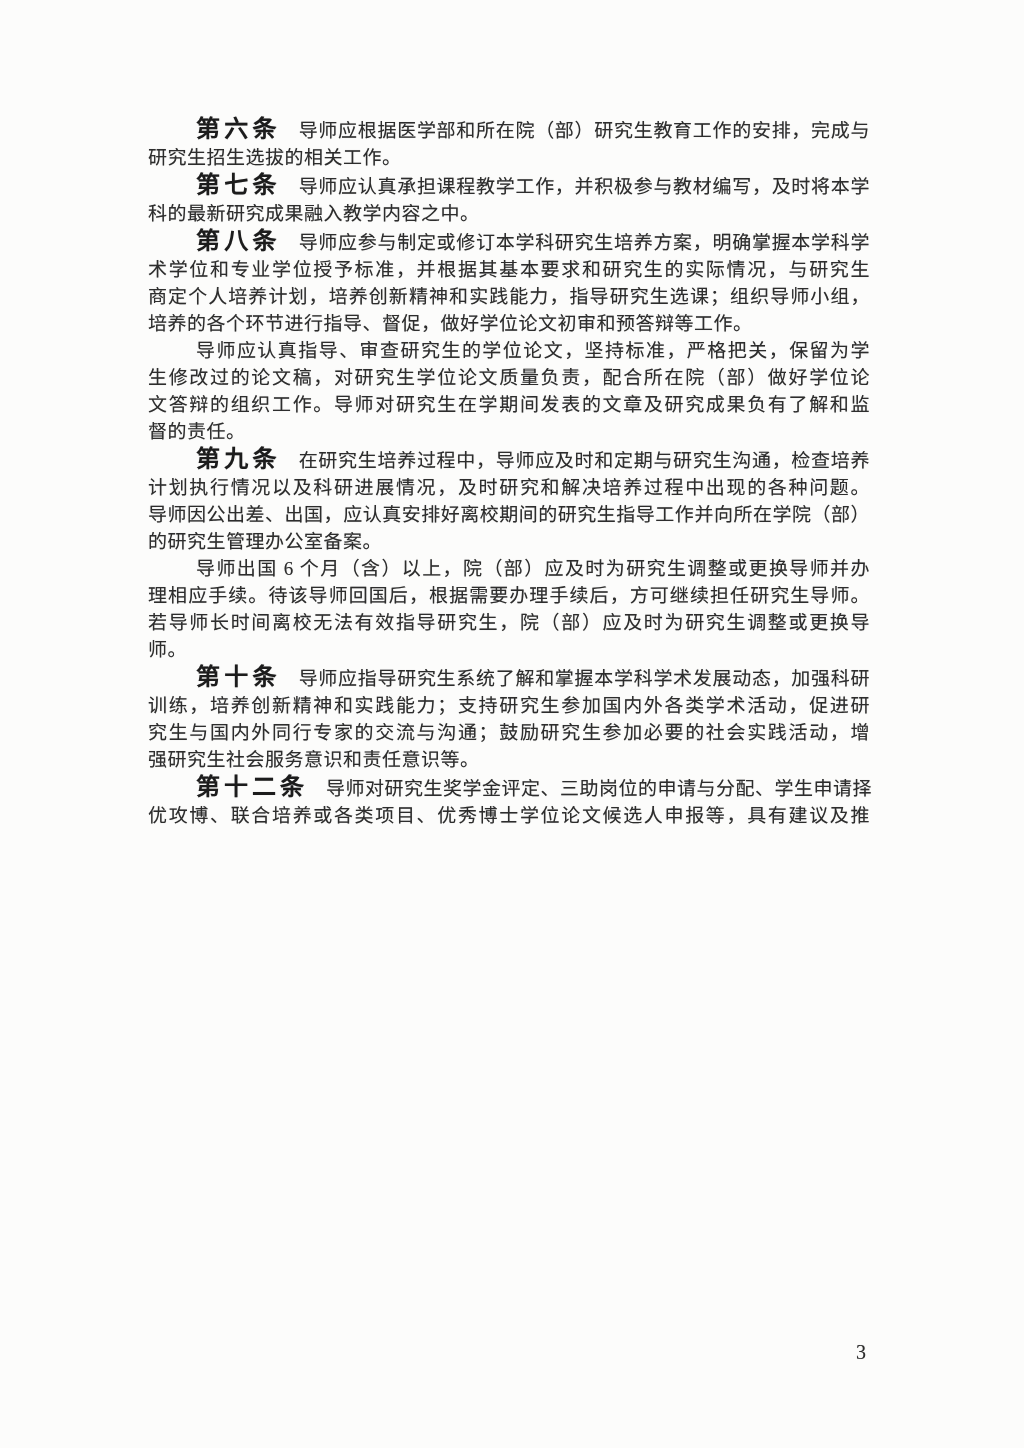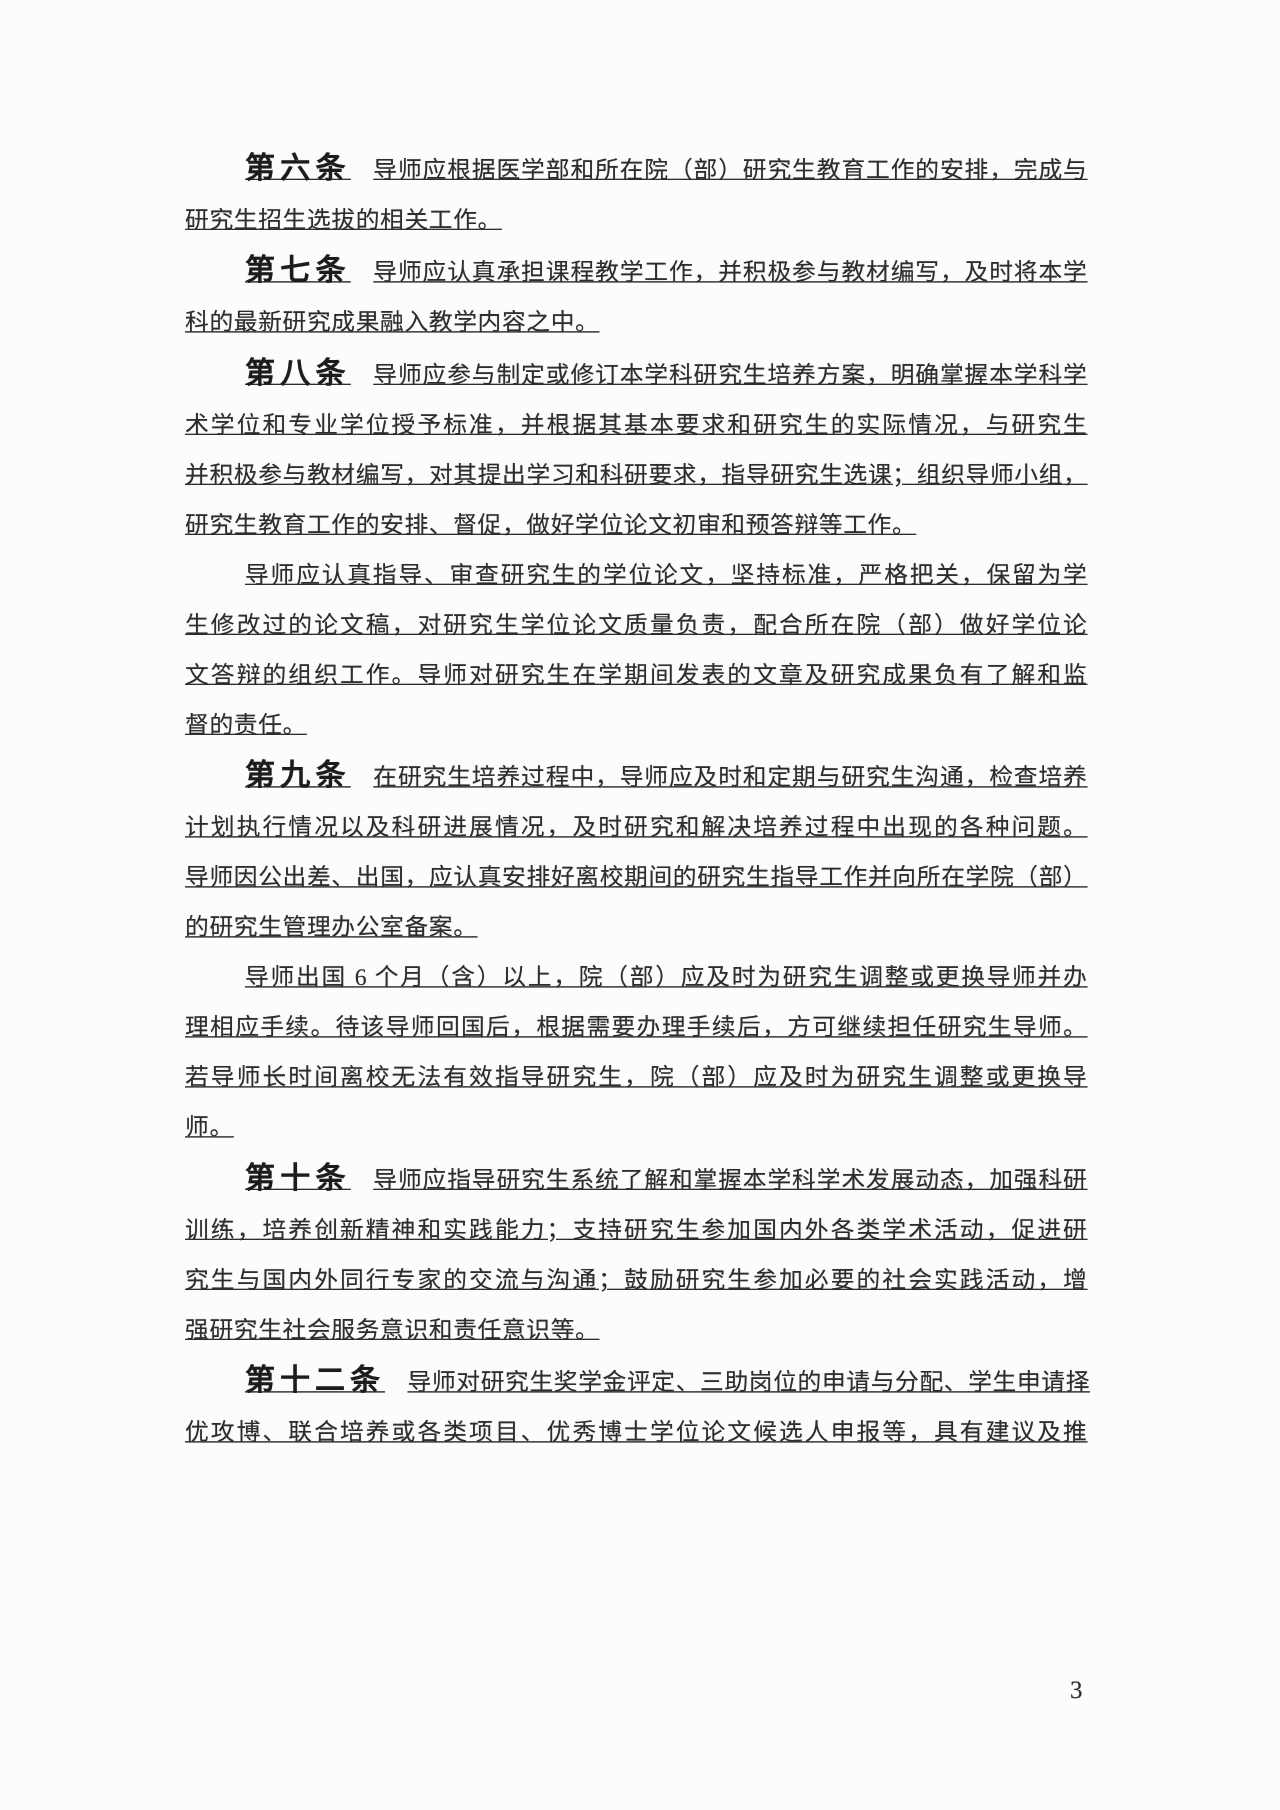--- a/index.html
+++ b/index.html
@@ -20,24 +20,23 @@
   .text-block {
     position: absolute;
     left: 148px;
     top: 115px;
     width: 722px;
   }
   .para {
     margin: 0;
     padding: 0;
     font-size: 19px;
-    line-height: 40px;
+    line-height: 27px;
     letter-spacing: 0.5px;
     text-shadow: 0 0 0.7px rgba(70, 70, 70, 0.45);
-    text-decoration: underline;
   }
   .line {
     display: block;
     text-align: justify;
     text-align-last: justify;
     white-space: nowrap;
   }
   .line.first {
     text-indent: 48px;
   }
@@ -73,22 +72,22 @@
         <span class="line first"><b class="article">第六条</b>导师应根据医学部和所在院（部）研究生教育工作的安排，完成与</span>
         <span class="line end">研究生招生选拔的相关工作。</span>
       </p>
       <p class="para">
         <span class="line first"><b class="article">第七条</b>导师应认真承担课程教学工作，并积极参与教材编写，及时将本学</span>
         <span class="line end">科的最新研究成果融入教学内容之中。</span>
       </p>
       <p class="para">
         <span class="line first"><b class="article">第八条</b>导师应参与制定或修订本学科研究生培养方案，明确掌握本学科学</span>
         <span class="line">术学位和专业学位授予标准，并根据其基本要求和研究生的实际情况，与研究生</span>
-        <span class="line">并积极参与教材编写，对其提出学习和科研要求，指导研究生选课；组织导师小组，</span>
-        <span class="line end">研究生教育工作的安排、督促，做好学位论文初审和预答辩等工作。</span>
+        <span class="line">商定个人培养计划，培养创新精神和实践能力，指导研究生选课；组织导师小组，</span>
+        <span class="line end">培养的各个环节进行指导、督促，做好学位论文初审和预答辩等工作。</span>
       </p>
       <p class="para">
         <span class="line first">导师应认真指导、审查研究生的学位论文，坚持标准，严格把关，保留为学</span>
         <span class="line">生修改过的论文稿，对研究生学位论文质量负责，配合所在院（部）做好学位论</span>
         <span class="line">文答辩的组织工作。导师对研究生在学期间发表的文章及研究成果负有了解和监</span>
         <span class="line end">督的责任。</span>
       </p>
       <p class="para">
         <span class="line first"><b class="article">第九条</b>在研究生培养过程中，导师应及时和定期与研究生沟通，检查培养</span>
         <span class="line">计划执行情况以及科研进展情况，及时研究和解决培养过程中出现的各种问题。</span>

